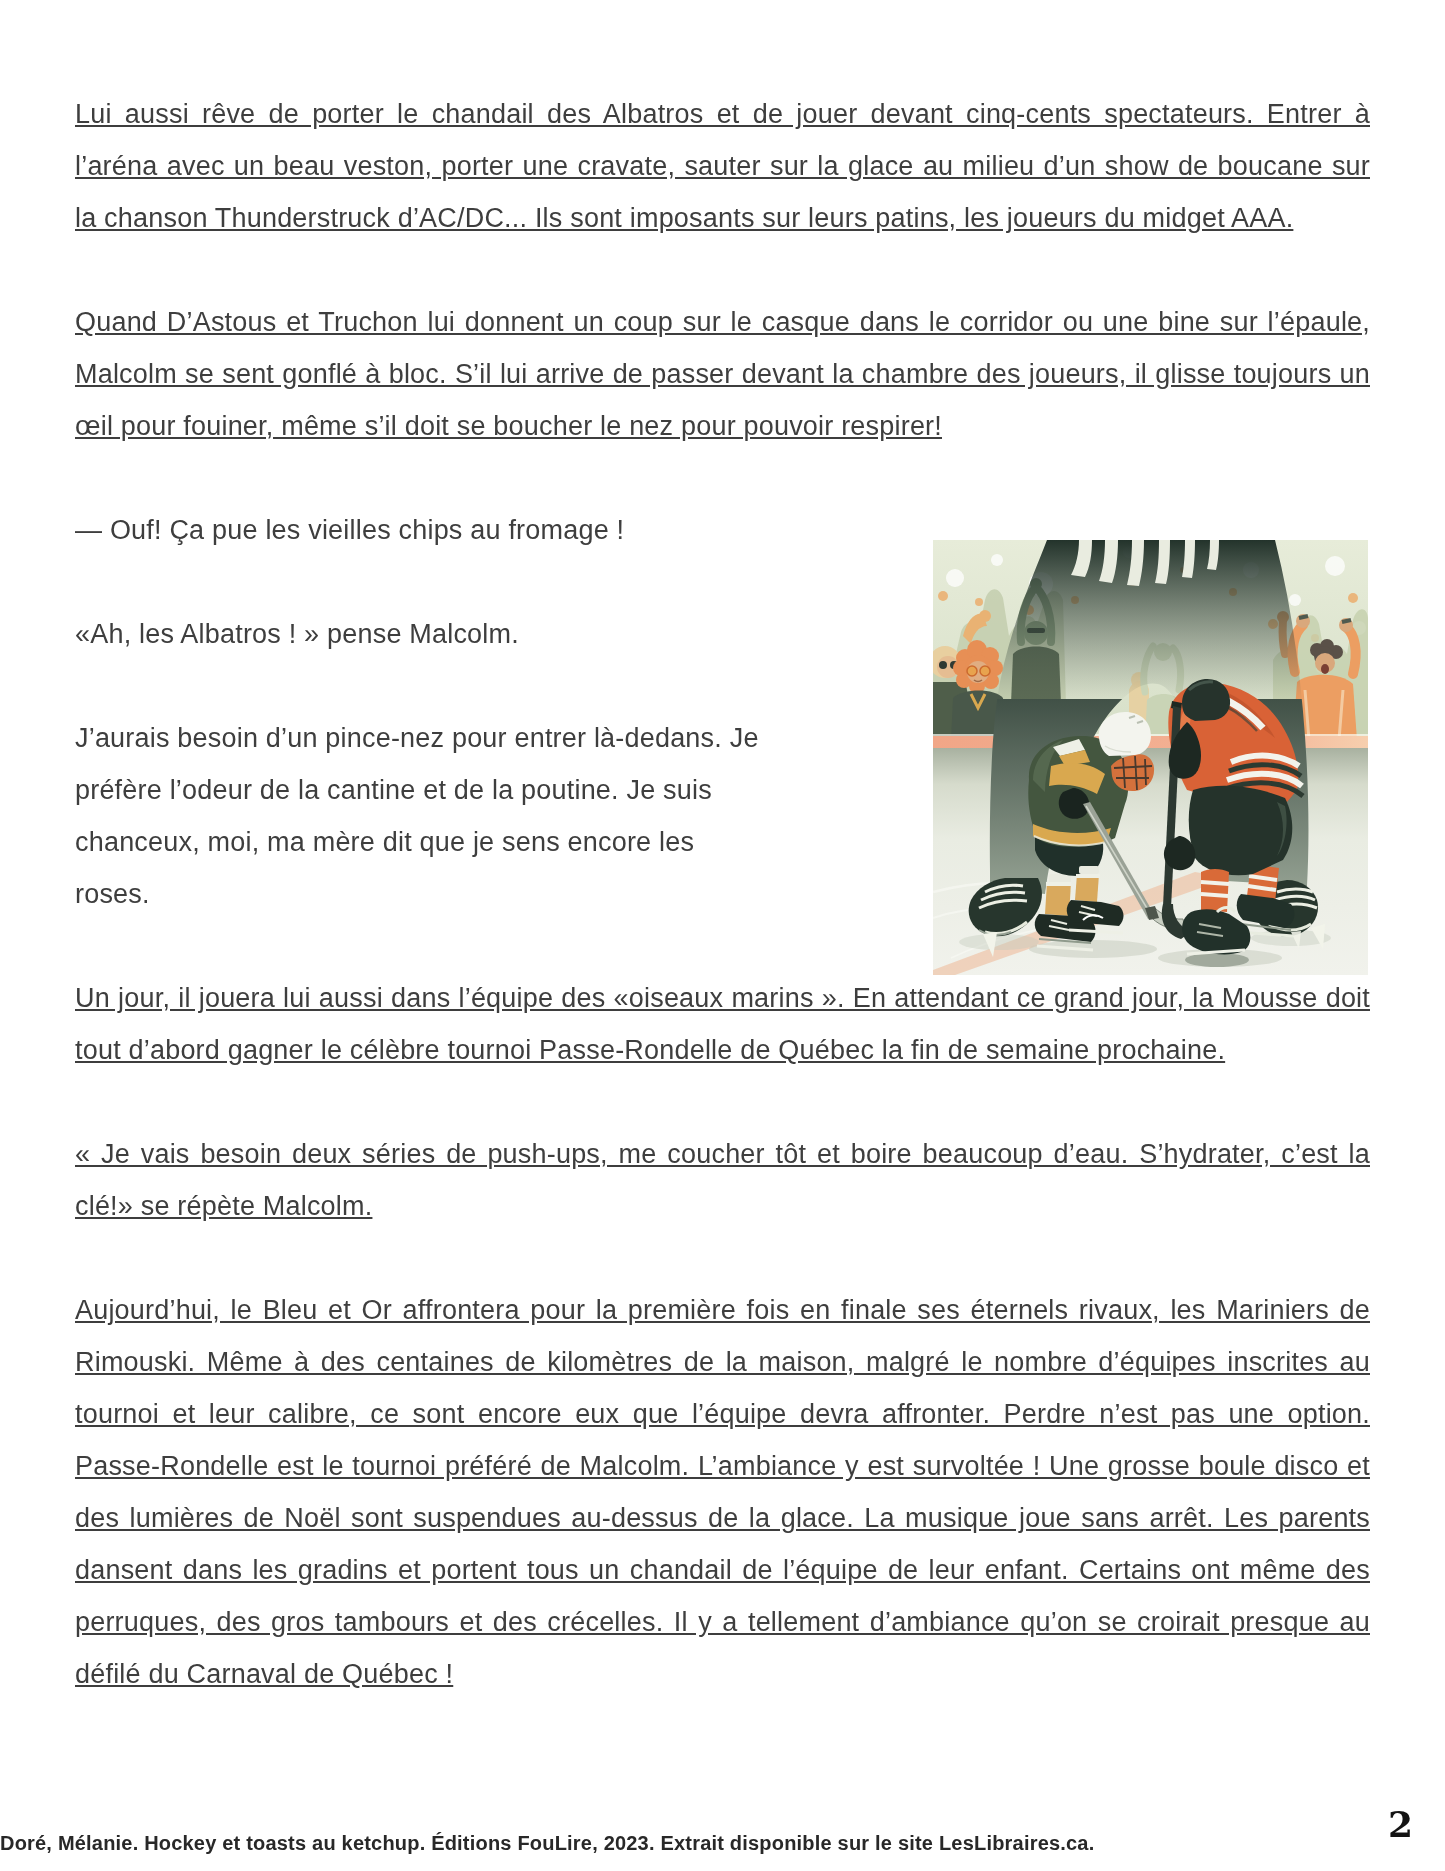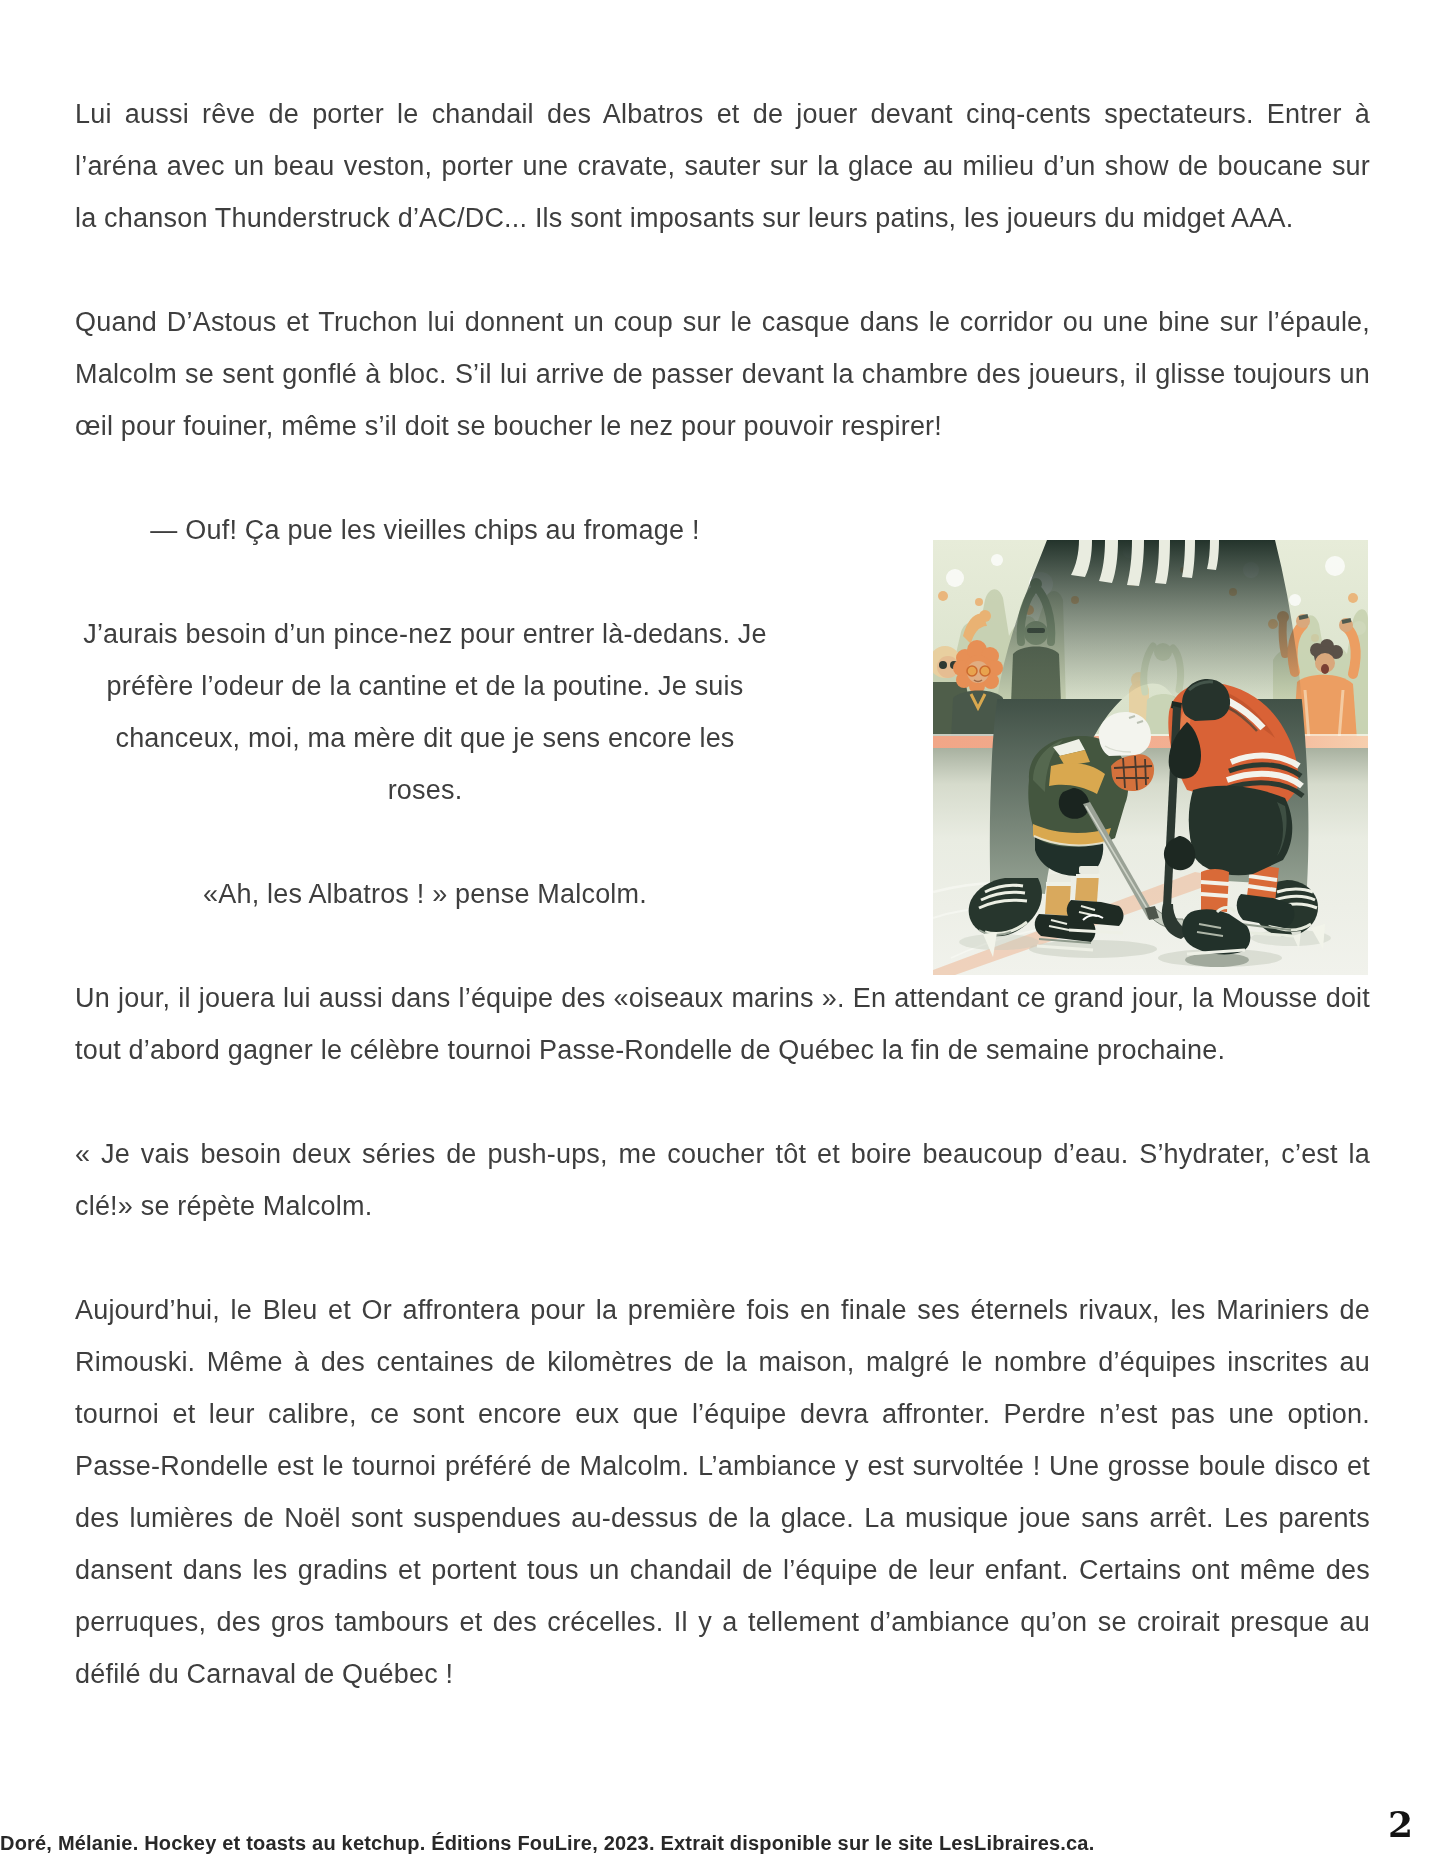--- a/index.html
+++ b/index.html
@@ -12,22 +12,22 @@
     overflow:hidden;
   }
   .content{padding:88px 75px 0 75px;}
   p.para{
     margin:0 0 52px 0;
     font-size:27px;
     line-height:52px;
     font-weight:400;
     letter-spacing:.2px;
   }
-  .wide{text-align:justify;}
-  .narrow{width:700px;text-align:center;}
+  .wide{text-align:justify;text-decoration:underline;}
+  .narrow{width:700px;text-align:left;}
   .illustration{
     position:absolute;
     left:933px;top:540px;
     width:435px;height:435px;
   }
   .illustration svg{display:block;width:435px;height:435px;}
   .footer{
     position:absolute;left:0;right:0;bottom:16px;
     text-align:left;
     font-size:20px;font-weight:700;color:#282828;
@@ -43,22 +43,22 @@
 <body>
 
 <div class="page">
   <div class="content">
 
     <p class="para wide">Lui aussi rêve de porter le chandail des Albatros et de jouer devant cinq-cents spectateurs. Entrer à l’aréna avec un beau veston, porter une cravate, sauter sur la glace au milieu d’un show de boucane sur la chanson Thunderstruck d’AC/DC... Ils sont imposants sur leurs patins, les joueurs du midget AAA.</p>
     <p class="para wide">Quand D’Astous et Truchon lui donnent un coup sur le casque dans le corridor ou une bine sur l’épaule, Malcolm se sent gonflé à bloc. S’il lui arrive de passer devant la chambre des joueurs, il glisse toujours un œil pour fouiner, même s’il doit se boucher le nez pour pouvoir respirer!</p>
 
     <div>
       <p class="para narrow">— Ouf! Ça pue les vieilles chips au fromage !</p>
+      <p class="para narrow">«Ah, les Albatros ! » pense Malcolm.</p>
       <p class="para narrow">J’aurais besoin d’un pince-nez pour entrer là-dedans. Je préfère l’odeur de la cantine et de la poutine. Je suis chanceux, moi, ma mère dit que je sens encore les roses.</p>
-      <p class="para narrow">«Ah, les Albatros ! » pense Malcolm.</p>
     </div>
 
     <p class="para wide">Un jour, il jouera lui aussi dans l’équipe des «oiseaux marins ». En attendant ce grand jour, la Mousse doit tout d’abord gagner le célèbre tournoi Passe-Rondelle de Québec la fin de semaine prochaine.</p>
     <p class="para wide">« Je vais besoin deux séries de push-ups, me coucher tôt et boire beaucoup d’eau. S’hydrater, c’est la clé!» se répète Malcolm.</p>
     <p class="para wide">Aujourd’hui, le Bleu et Or affrontera pour la première fois en finale ses éternels rivaux, les Mariniers de Rimouski. Même à des centaines de kilomètres de la maison, malgré le nombre d’équipes inscrites au tournoi et leur calibre, ce sont encore eux que l’équipe devra affronter. Perdre n’est pas une option. Passe-Rondelle est le tournoi préféré de Malcolm. L’ambiance y est survoltée ! Une grosse boule disco et des lumières de Noël sont suspendues au-dessus de la glace. La musique joue sans arrêt. Les parents dansent dans les gradins et portent tous un chandail de l’équipe de leur enfant. Certains ont même des perruques, des gros tambours et des crécelles. Il y a tellement d’ambiance qu’on se croirait presque au défilé du Carnaval de Québec !</p>
   </div>
 
   <div class="illustration">
     <svg viewBox="0 0 435 435" xmlns="http://www.w3.org/2000/svg" aria-hidden="true">
       <defs>

